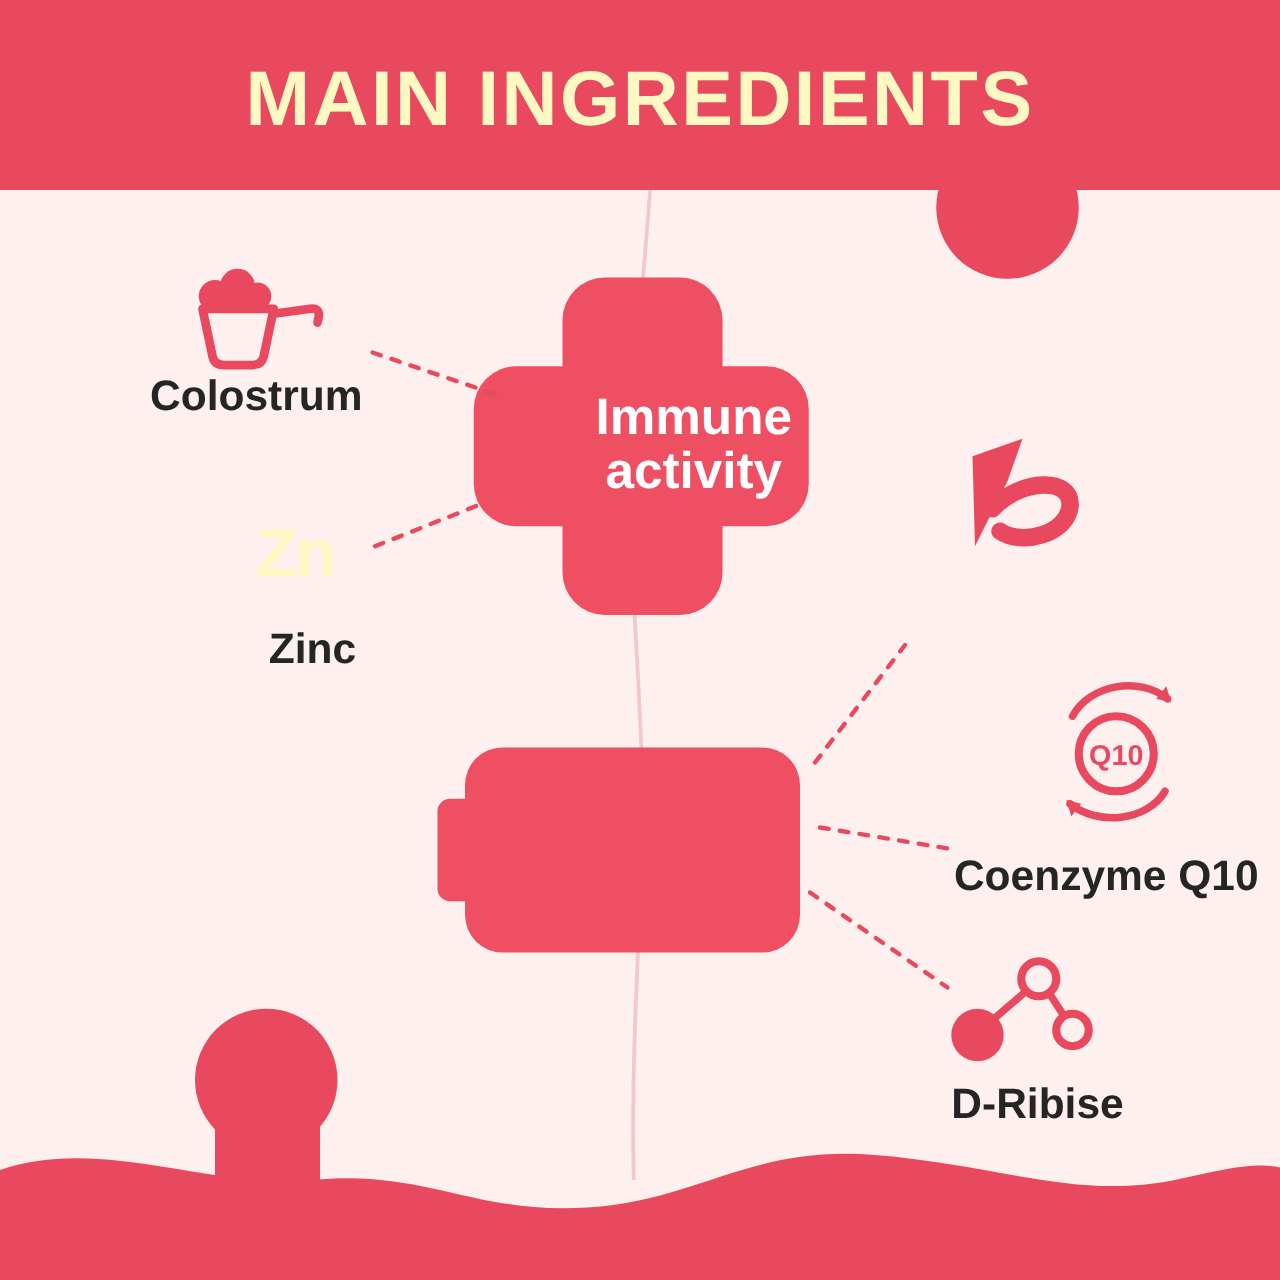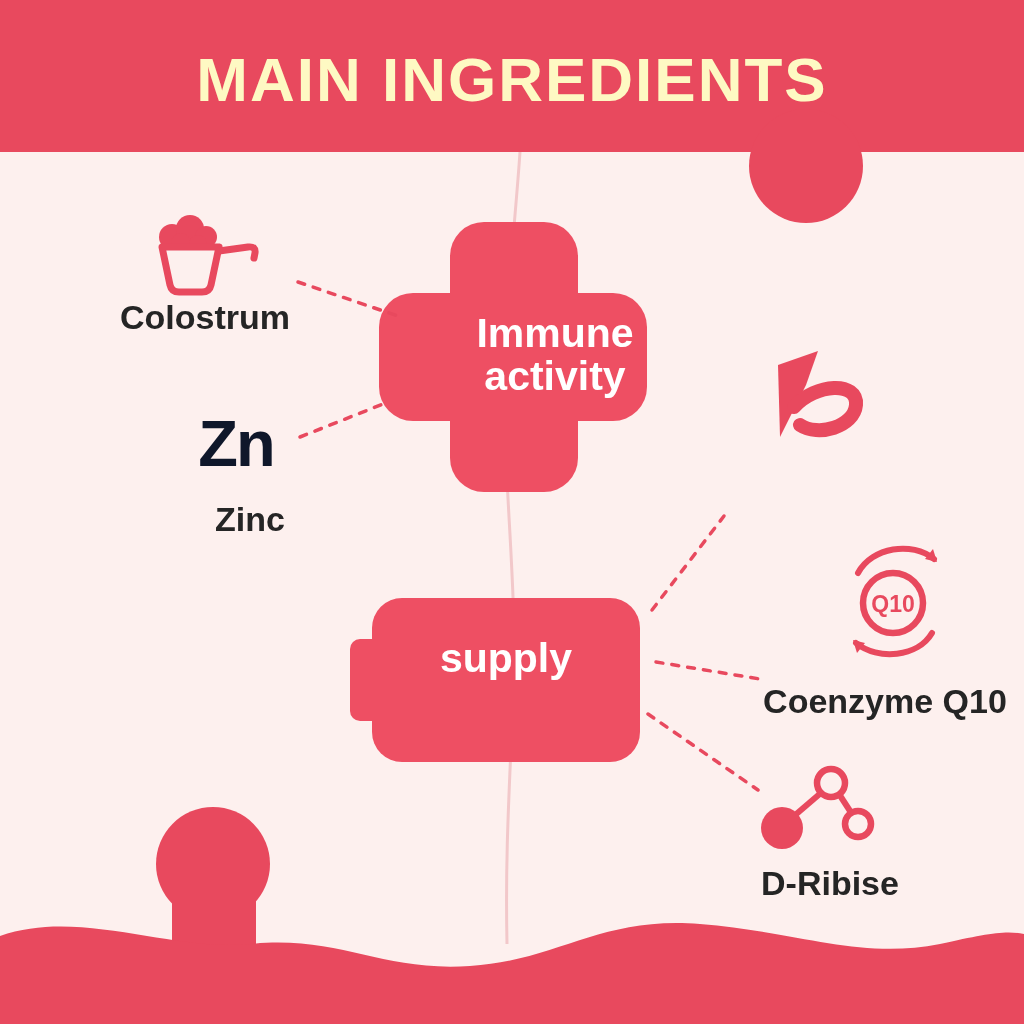--- a/index.html
+++ b/index.html
@@ -39,21 +39,21 @@
   .lbl-colostrum { left:95px;  top:298px; width:220px; }
   .lbl-zinc      { left:190px; top:500px; width:120px; }
   .lbl-lcar      { left:715px; top:468px; width:230px; }
   .lbl-coq10     { left:755px; top:682px; width:260px; }
   .lbl-dribise   { left:740px; top:864px; width:180px; }
   
   .icon { position:absolute; z-index:4; }
   .zn-icon { left:176px; top:398px; width:120px; height:90px;
              display:flex; align-items:center; justify-content:center; }
   .zn-icon span {
-    font-size:65px; font-weight:900; color:#0f172a; letter-spacing:-2px;
+    font-size:54px; font-weight:900; color:#fef9c3; letter-spacing:-2px;
     line-height:1;
   }
   .connectors { position:absolute; inset:0; z-index:3; pointer-events:none; }
   svg text { font-family:"Liberation Sans", sans-serif; }
 </style>
 </head>
 <body>
 
 <div class="canvas">
 
@@ -86,21 +86,20 @@
   <div class="cross-v"></div>
   <div class="cross-h"></div>
   <div class="hub-text immune-text">
     <span>Immune</span>
     <span>activity</span>
   </div>
 
   <div class="battery-nub"></div>
   <div class="battery-body"></div>
   <div class="hub-text energy-text">
-    <span>supply</span>
   </div>
 
   <svg class="icon" style="left:132px; top:205px;" width="130" height="95" viewBox="0 0 130 95" aria-hidden="true">
     <g fill="#e8495e">
       <circle cx="40" cy="32" r="13"></circle>
       <circle cx="58" cy="24" r="14"></circle>
       <circle cx="74" cy="32" r="11"></circle>
       <circle cx="49" cy="38" r="10"></circle>
       <circle cx="66" cy="39" r="9"></circle>
     </g>

